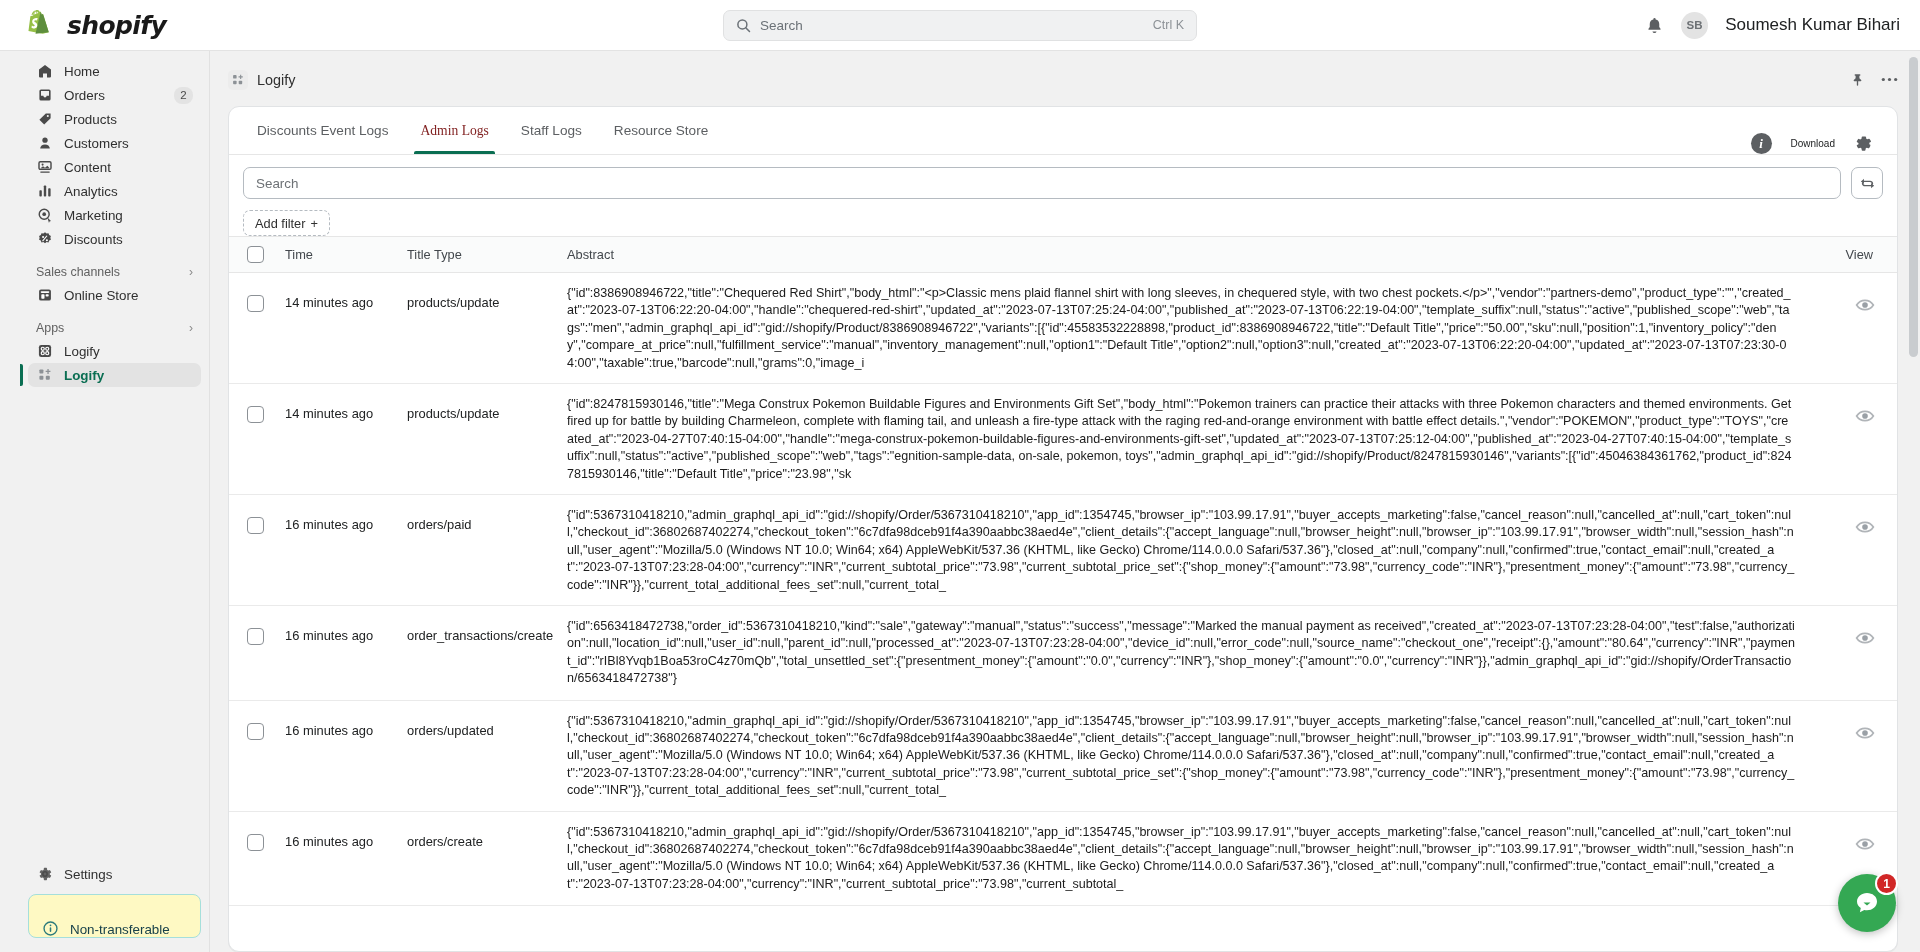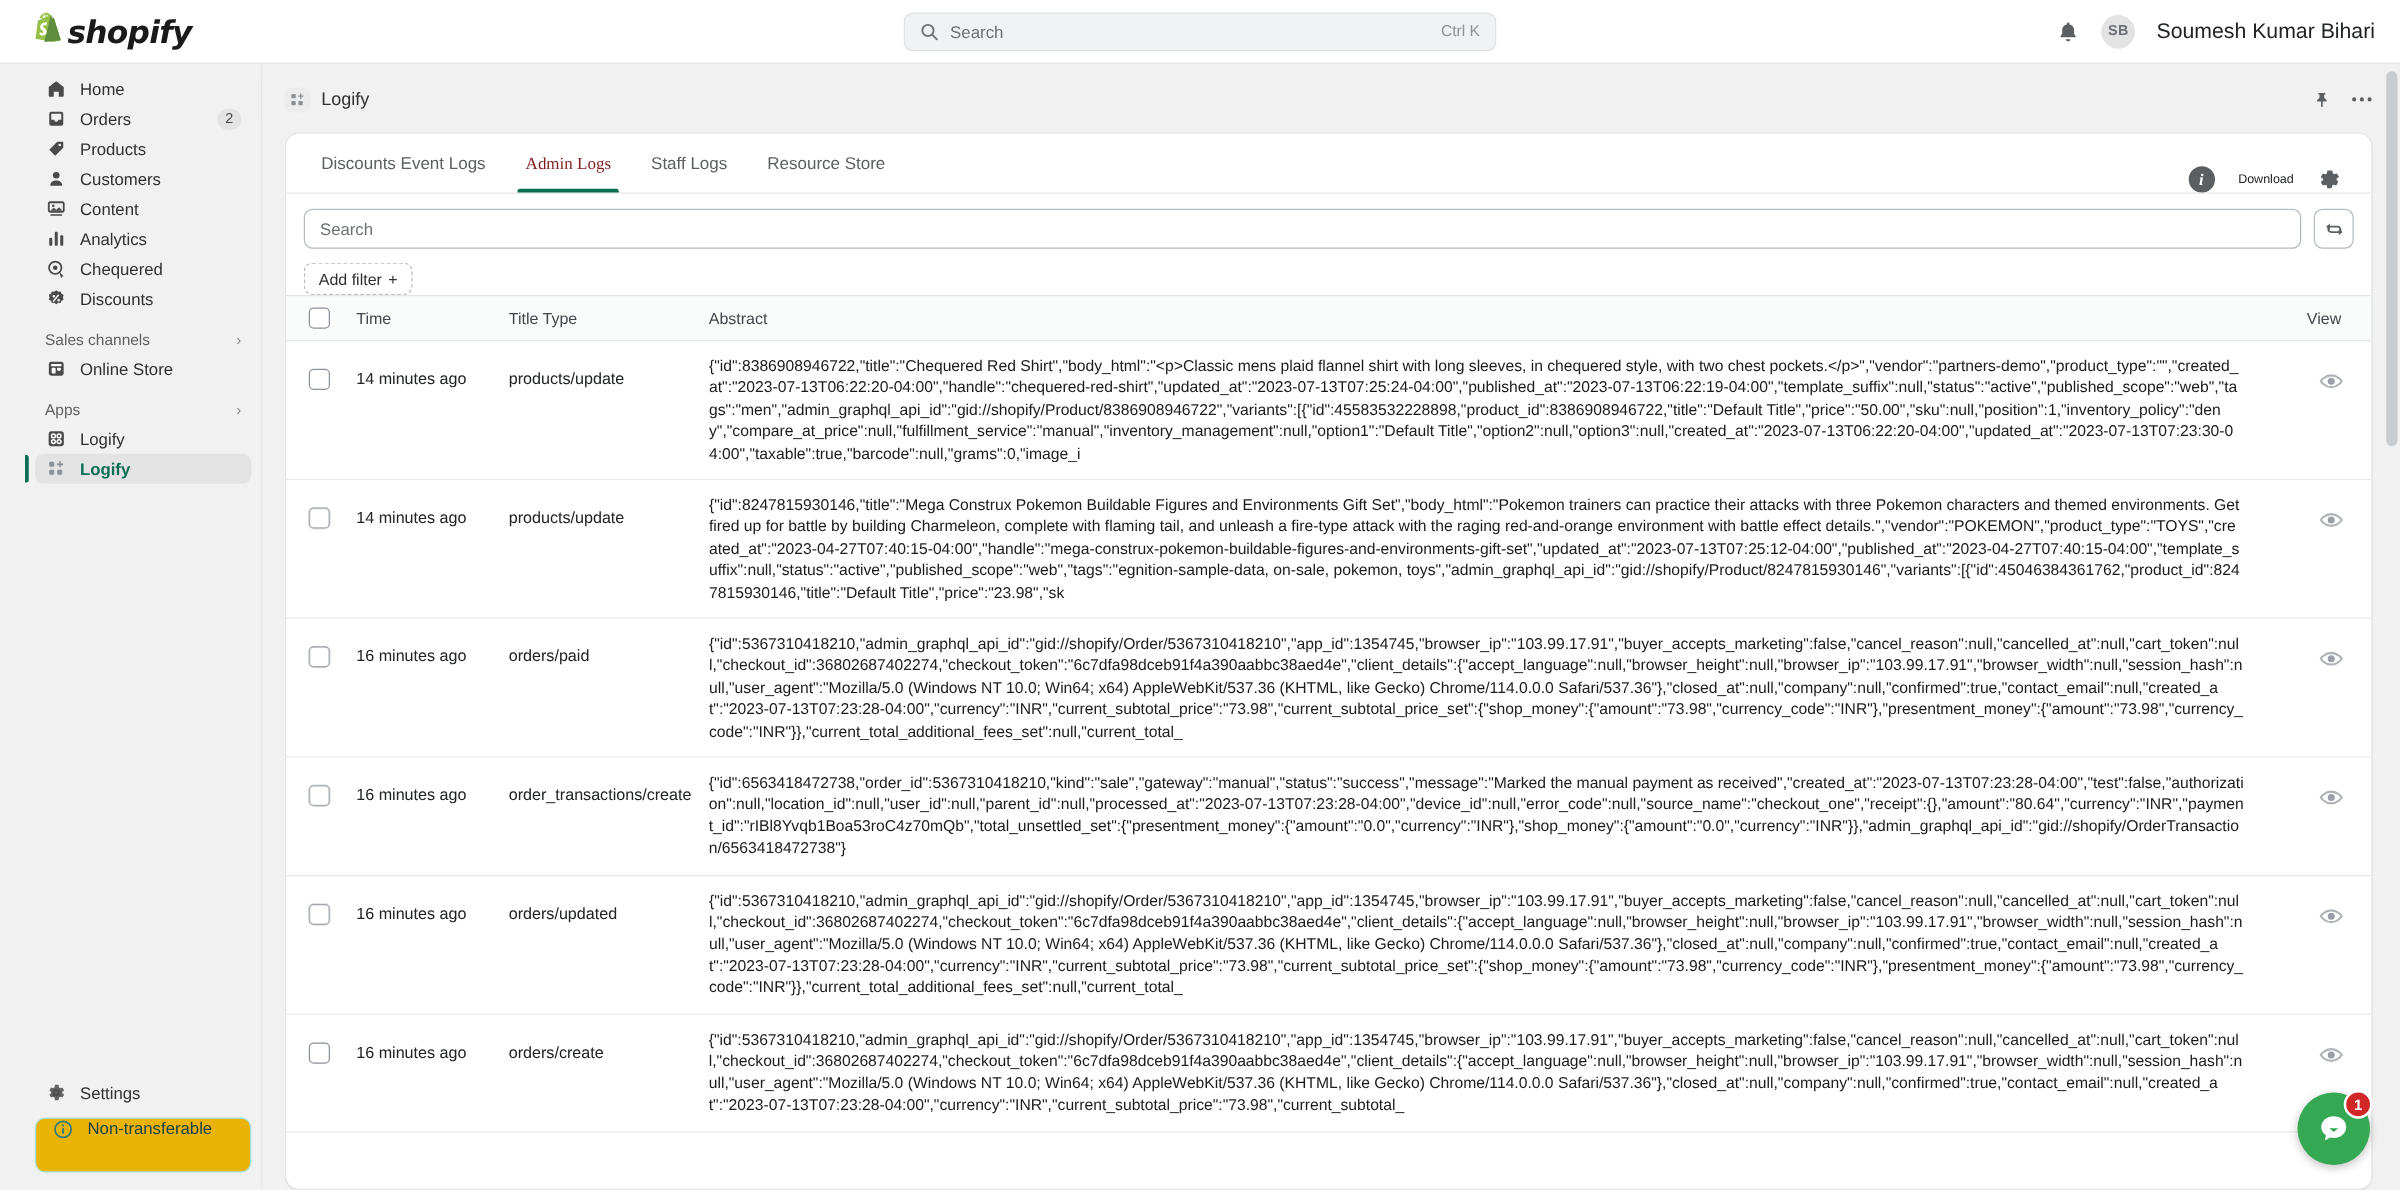--- a/index.html
+++ b/index.html
@@ -14,21 +14,21 @@
   body { display: flex; flex-direction: column; }
 
   
   .topbar {
     height: 51px; min-height: 51px;
     background: #ffffff;
     display: flex; align-items: center;
     position: relative;
     border-bottom: 1px solid #e3e3e3;
   }
-  .logo-wrap { display:flex; align-items:center; gap:5px; padding-left: 22px; width: 232px; }
+  .logo-wrap { display:flex; align-items:center; gap:18px; padding-left: 22px; width: 232px; }
   .logo-mark { width: 27px; height: 30px; flex: none; }
   .logo-text {
     font-family: "DejaVu Sans", sans-serif;
     font-size: 25px; font-weight: 700; font-style: italic;
     letter-spacing: -0.6px; color: #1a1a1a;
   }
   .topsearch {
     position: absolute; left: 50%; transform: translateX(-50%);
     width: 474px; height: 31px;
     background: #f0f1f2; border: 1px solid #e0e1e2; border-radius: 7px;
@@ -90,22 +90,22 @@
     background: #e3e3e3; color: #0f6b4f; font-weight: 600;
   }
   .nav-item.active .lbl { color: #0a6e52; }
   .active-bar {
     position: absolute; left: 0; width: 3px; height: 22px;
     background: #0a6e52; border-radius: 0 2px 2px 0;
   }
   .sidebar-bottom { margin-top: auto; padding-bottom: 10px; }
   .nontransfer {
     margin: 8px 8px 4px 8px; height: 44px;
-    background: #eab308; border: 1px solid #a5dfdb; border-radius: 8px;
-    display: flex; align-items: flex-start; gap: 11px; padding: 0 13px;
+    background: #fef9c3; border: 1px solid #a5dfdb; border-radius: 8px;
+    display: flex; align-items: flex-end; gap: 11px; padding: 0 13px;
     font-size: 13.4px; color: #18414a; cursor: pointer;
   }
 
   
   .main { flex: 1; min-width: 0; display: flex; flex-direction: column; background: #f1f1f1; position: relative; }
   .page-head {
     height: 33px; display: flex; align-items: center;
     padding: 0 22px 0 18px; gap: 9px;
     background: #f1f1f1;
     margin-top: 12px;
@@ -336,21 +336,21 @@
     </div>
 
     <div class="nav-item">
       <span class="ico">
         <svg width="16" height="16" viewBox="0 0 20 20">
             <circle cx="9" cy="9" r="6.2" fill="none" stroke="#4a4a4a" stroke-width="1.8"></circle>
             <circle cx="9" cy="9" r="2.3" fill="#4a4a4a"></circle>
             <path fill="#4a4a4a" d="M13 13l4.5 4.5-2 .5-.5 2z"></path>
           </svg>
       </span>
-      <span class="lbl">Chequered</span>
+      <span class="lbl">Marketing</span>
     </div>
 
     <div class="nav-item">
       <span class="ico">
         <svg width="16" height="16" viewBox="0 0 20 20">
             <path fill="#4a4a4a" d="M10 1.6l2 1.5 2.4-.4.8 2.3 2.2 1.1-.7 2.4.7 2.4-2.2 1.1-.8 2.3-2.4-.4-2 1.5-2-1.5-2.4.4-.8-2.3-2.2-1.1.7-2.4-.7-2.4 2.2-1.1.8-2.3 2.4.4z"></path>
             <path fill="#fff" d="M7.6 6.2a1.3 1.3 0 110 2.6 1.3 1.3 0 010-2.6zm4.8 4a1.3 1.3 0 110 2.6 1.3 1.3 0 010-2.6zM13 6.4l-5.5 6.8-1.1-.9L11.9 5.5z"></path>
           </svg>
       </span>
       <span class="lbl">Discounts</span>

